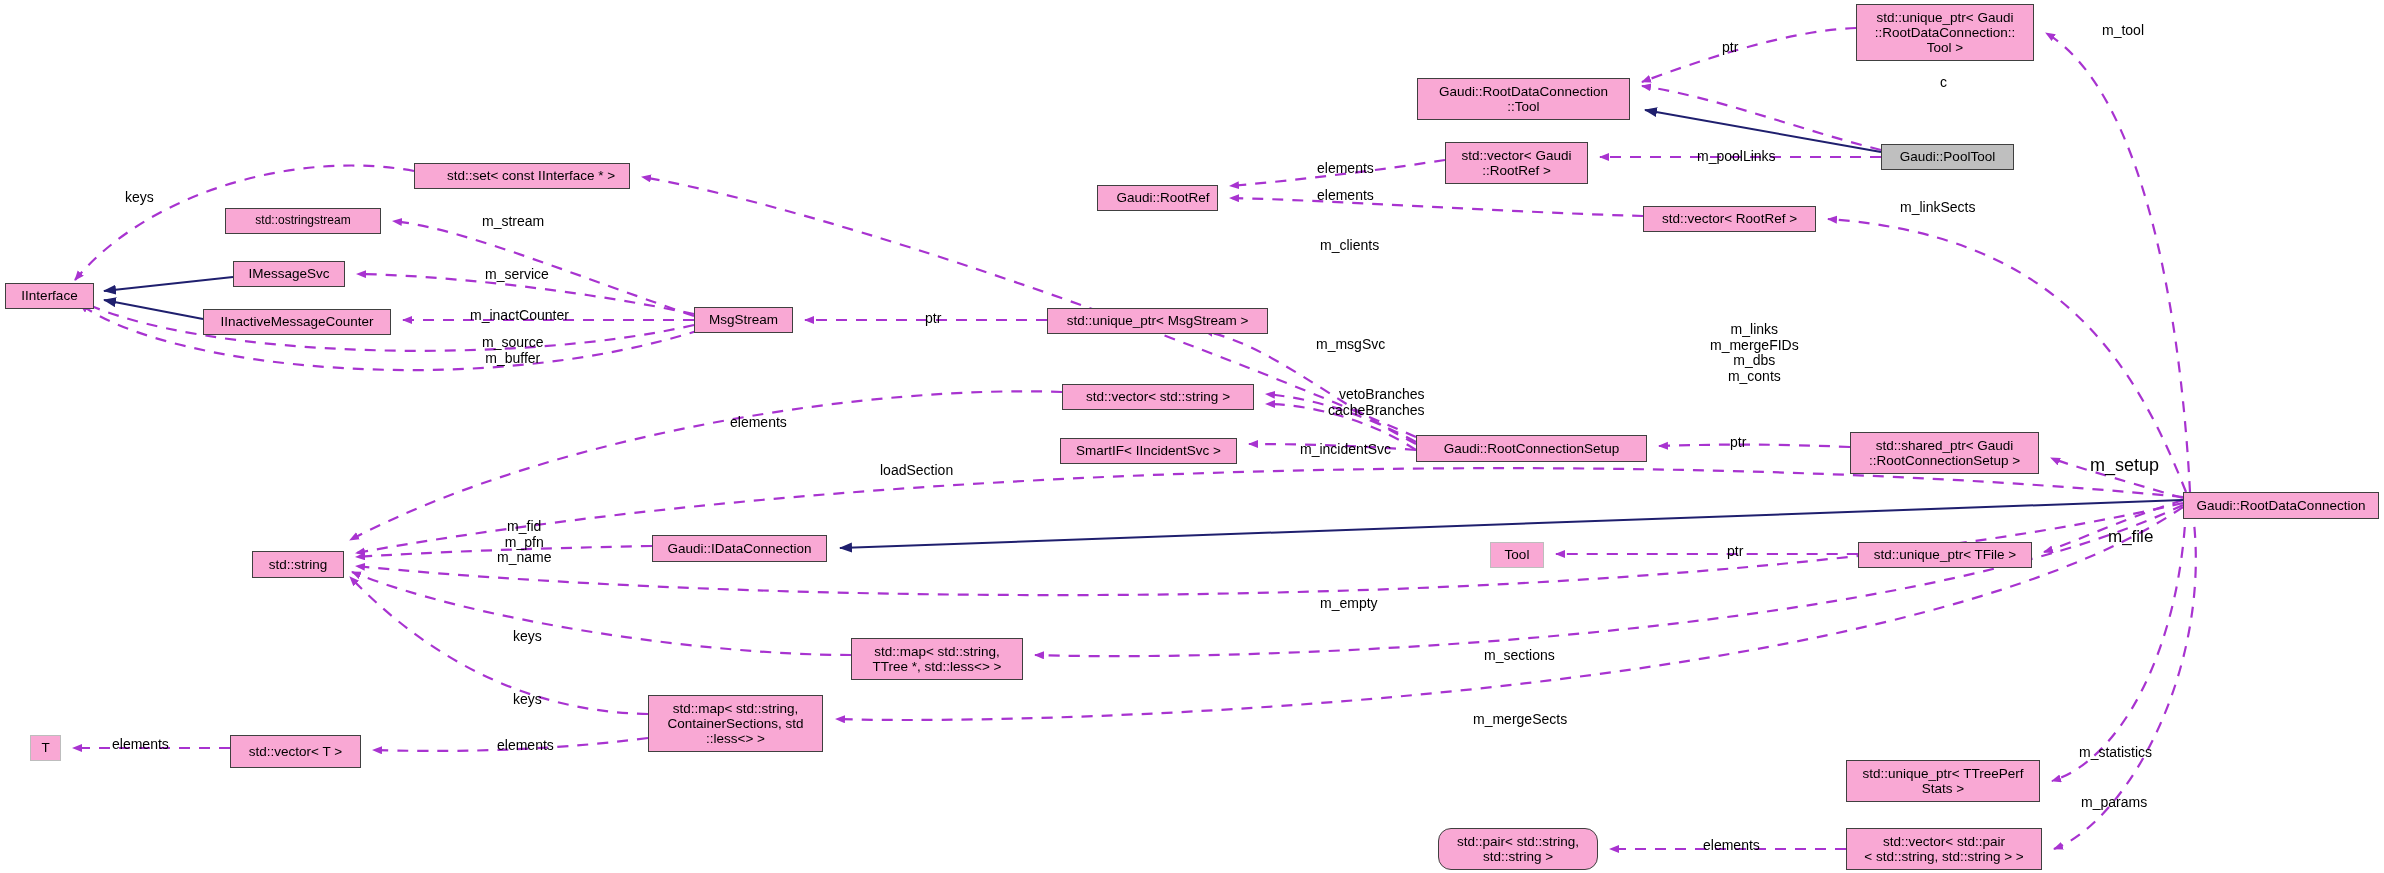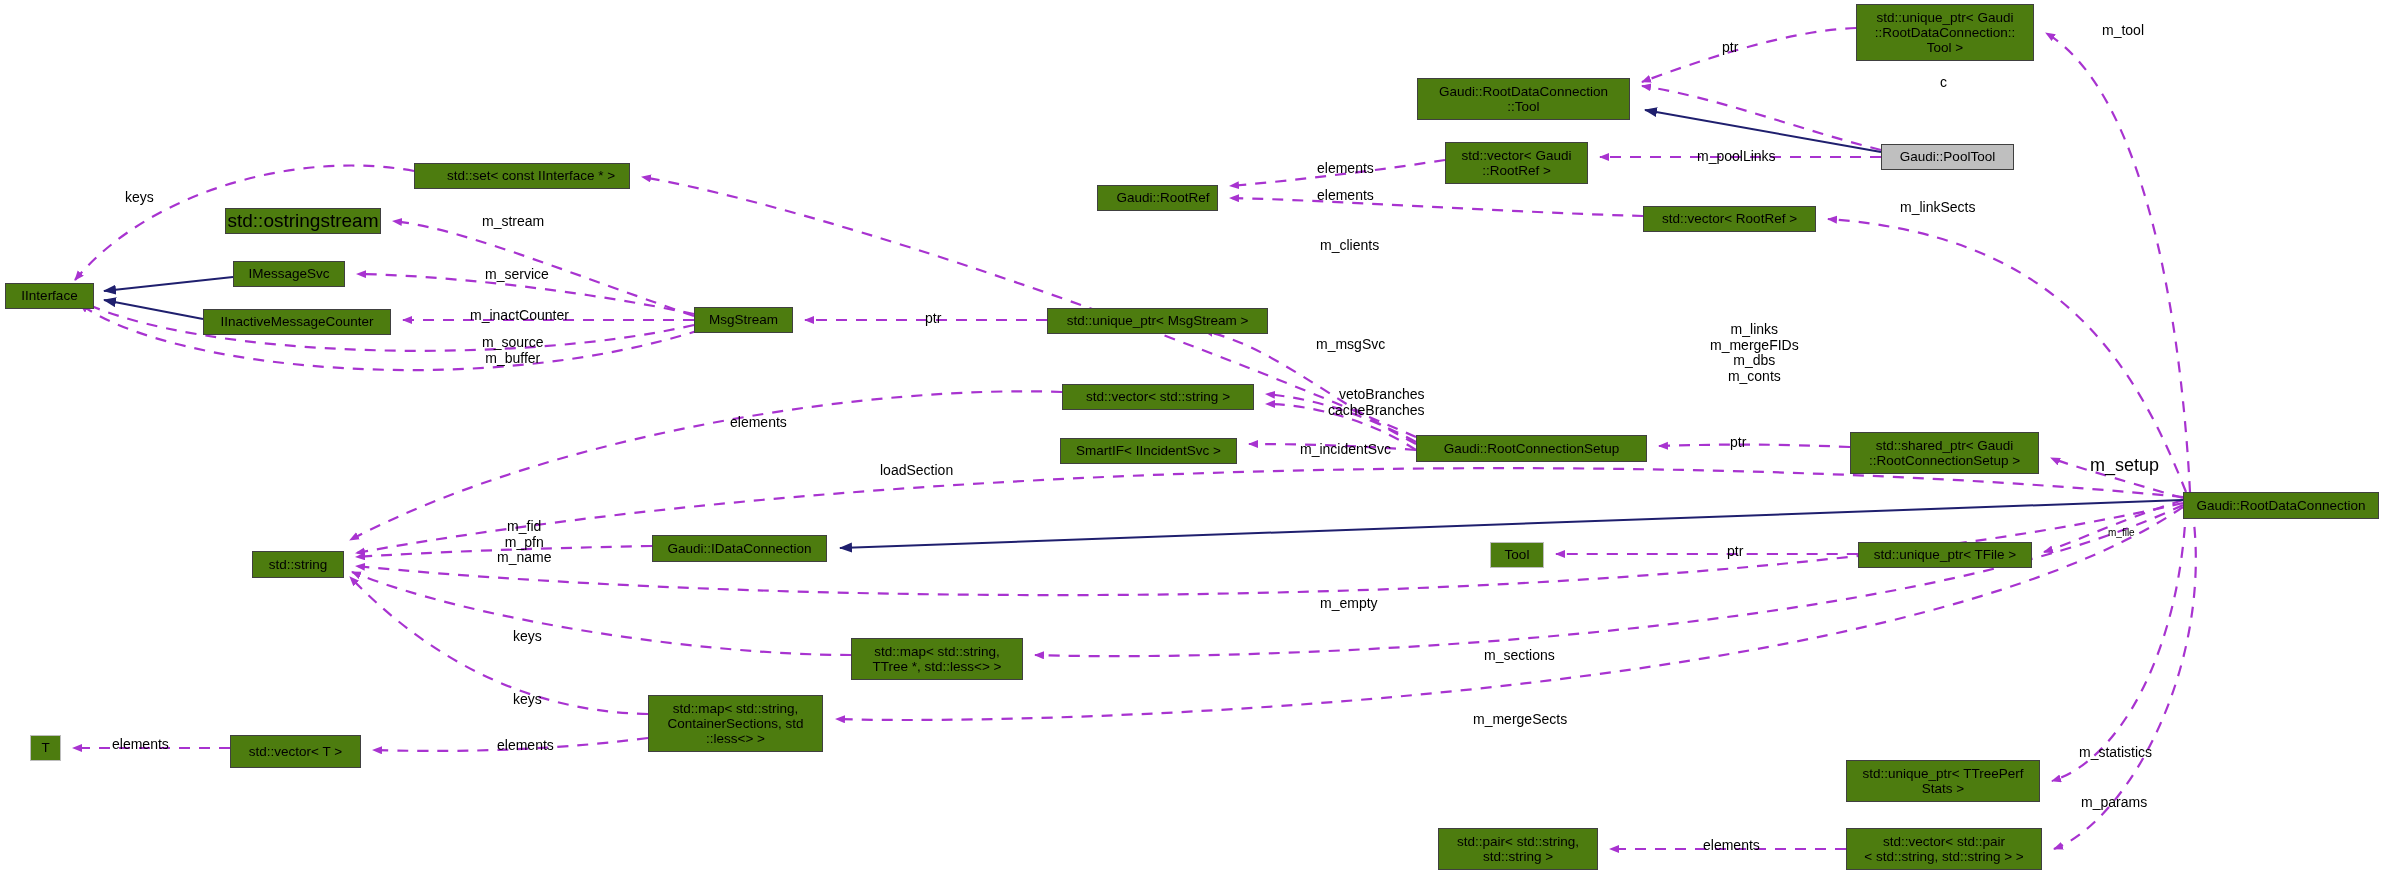--- a/index.html
+++ b/index.html
@@ -8,21 +8,21 @@
     width:2384px;height:873px;
     background:#ffffff;
     font-family:"Liberation Sans", sans-serif;
     overflow:hidden;
   }
   #edges{position:absolute;left:0;top:0;width:2384px;height:873px;}
   .node{
     position:absolute;
     box-sizing:border-box;
     border:1.5px solid #404040;
-    background:#4d7c0f;
+    background:#f9a8d4;
     color:#000000;
     display:flex;
     align-items:center;
     justify-content:center;
     text-align:center;
     line-height:1.12;
     white-space:pre-line;
     padding:1px 4px;
     z-index:3;
   }
@@ -145,21 +145,21 @@
 ::RootDataConnection::
 Tool &gt;</div>
       <div class="node" style="left: 1417px; top: 78px; width: 213px; height: 42px; font-size: 13.5px;">Gaudi::RootDataConnection
 ::Tool</div>
       <div class="node highlight" style="left: 1881px; top: 144px; width: 133px; height: 26px; font-size: 13.5px;">Gaudi::PoolTool</div>
       <div class="node" style="left: 1445px; top: 142px; width: 143px; height: 42px; font-size: 13.5px;">std::vector&lt; Gaudi
 ::RootRef &gt;</div>
       <div class="node" style="left: 414px; top: 163px; width: 216px; height: 26px; font-size: 13.5px; padding-left: 22px;">std::set&lt; const IInterface * &gt;</div>
       <div class="node" style="left: 1097px; top: 185px; width: 121px; height: 26px; font-size: 13.5px; padding-left: 15px;">Gaudi::RootRef</div>
       <div class="node" style="left: 1643px; top: 206px; width: 173px; height: 26px; font-size: 13.5px;">std::vector&lt; RootRef &gt;</div>
-      <div class="node" style="left: 225px; top: 208px; width: 156px; height: 26px; font-size: 19px;">std::ostringstream</div>
+      <div class="node" style="left: 225px; top: 208px; width: 156px; height: 26px; font-size: 12px;">std::ostringstream</div>
       <div class="node" style="left: 5px; top: 283px; width: 89px; height: 26px; font-size: 13.5px;">IInterface</div>
       <div class="node" style="left: 233px; top: 261px; width: 112px; height: 26px; font-size: 13.5px;">IMessageSvc</div>
       <div class="node" style="left: 203px; top: 309px; width: 188px; height: 26px; font-size: 13.5px;">IInactiveMessageCounter</div>
       <div class="node" style="left: 694px; top: 307px; width: 99px; height: 26px; font-size: 13.5px;">MsgStream</div>
       <div class="node" style="left: 1047px; top: 308px; width: 221px; height: 26px; font-size: 13.5px;">std::unique_ptr&lt; MsgStream &gt;</div>
       <div class="node" style="left: 1062px; top: 384px; width: 192px; height: 26px; font-size: 13.5px;">std::vector&lt; std::string &gt;</div>
       <div class="node" style="left: 1060px; top: 438px; width: 177px; height: 26px; font-size: 13.5px;">SmartIF&lt; IIncidentSvc &gt;</div>
       <div class="node" style="left: 1416px; top: 435px; width: 231px; height: 27px; font-size: 13.5px;">Gaudi::RootConnectionSetup</div>
       <div class="node" style="left: 1850px; top: 432px; width: 189px; height: 42px; font-size: 13.5px;">std::shared_ptr&lt; Gaudi
 ::RootConnectionSetup &gt;</div>
@@ -170,21 +170,21 @@
       <div class="node" style="left: 252px; top: 551px; width: 92px; height: 27px; font-size: 13.5px;">std::string</div>
       <div class="node" style="left: 851px; top: 638px; width: 172px; height: 42px; font-size: 13.5px;">std::map&lt; std::string,
 TTree *, std::less&lt;&gt; &gt;</div>
       <div class="node" style="left: 648px; top: 695px; width: 175px; height: 57px; font-size: 13.5px;">std::map&lt; std::string,
 ContainerSections, std
 ::less&lt;&gt; &gt;</div>
       <div class="node faint" style="left: 30px; top: 735px; width: 31px; height: 26px; font-size: 13.5px;">T</div>
       <div class="node" style="left: 230px; top: 735px; width: 131px; height: 33px; font-size: 13.5px;">std::vector&lt; T &gt;</div>
       <div class="node" style="left: 1846px; top: 760px; width: 194px; height: 42px; font-size: 13.5px;">std::unique_ptr&lt; TTreePerf
 Stats &gt;</div>
-      <div class="node" style="left: 1438px; top: 828px; width: 160px; height: 42px; font-size: 13.5px;">std::pair&lt; std::string,
+      <div class="node" style="left: 1438px; top: 828px; width: 160px; height: 42px; font-size: 13.5px; border-radius: 13px;">std::pair&lt; std::string,
 std::string &gt;</div>
       <div class="node" style="left: 1846px; top: 828px; width: 196px; height: 42px; font-size: 13.5px;">std::vector&lt; std::pair
 &lt; std::string, std::string &gt; &gt;</div>
     </div>
   <div id="labels">
       <div class="elabel" style="left: 2102px; top: 23px; font-size: 14px;">m_tool</div>
       <div class="elabel" style="left: 1722px; top: 40px; font-size: 14px;">ptr</div>
       <div class="elabel" style="left: 1940px; top: 75px; font-size: 14px;">c</div>
       <div class="elabel" style="left: 1697px; top: 149px; font-size: 14px;">m_poolLinks</div>
       <div class="elabel" style="left: 1317px; top: 161px; font-size: 14px;">elements</div>
@@ -207,21 +207,21 @@
 cacheBranches</div>
       <div class="elabel" style="left: 730px; top: 415px; font-size: 14px;">elements</div>
       <div class="elabel" style="left: 1300px; top: 442px; font-size: 14px;">m_incidentSvc</div>
       <div class="elabel" style="left: 1730px; top: 435px; font-size: 14px;">ptr</div>
       <div class="elabel" style="left: 2090px; top: 455px; font-size: 18px;">m_setup</div>
       <div class="elabel" style="left: 880px; top: 463px; font-size: 14px;">loadSection</div>
       <div class="elabel" style="left: 497px; top: 519px; font-size: 14px;">m_fid
 m_pfn
 m_name</div>
       <div class="elabel" style="left: 1727px; top: 544px; font-size: 14px;">ptr</div>
-      <div class="elabel" style="left: 2108px; top: 527px; font-size: 10px; text-align: center;">m_file</div>
+      <div class="elabel" style="left: 2108px; top: 527px; font-size: 17px; text-align: center;">m_file</div>
       <div class="elabel" style="left: 1320px; top: 596px; font-size: 14px;">m_empty</div>
       <div class="elabel" style="left: 513px; top: 629px; font-size: 14px;">keys</div>
       <div class="elabel" style="left: 1484px; top: 648px; font-size: 14px;">m_sections</div>
       <div class="elabel" style="left: 513px; top: 692px; font-size: 14px;">keys</div>
       <div class="elabel" style="left: 1473px; top: 712px; font-size: 14px;">m_mergeSects</div>
       <div class="elabel" style="left: 112px; top: 737px; font-size: 14px;">elements</div>
       <div class="elabel" style="left: 497px; top: 738px; font-size: 14px;">elements</div>
       <div class="elabel" style="left: 2079px; top: 745px; font-size: 14px;">m_statistics</div>
       <div class="elabel" style="left: 2081px; top: 795px; font-size: 14px;">m_params</div>
       <div class="elabel" style="left: 1703px; top: 838px; font-size: 14px;">elements</div>

